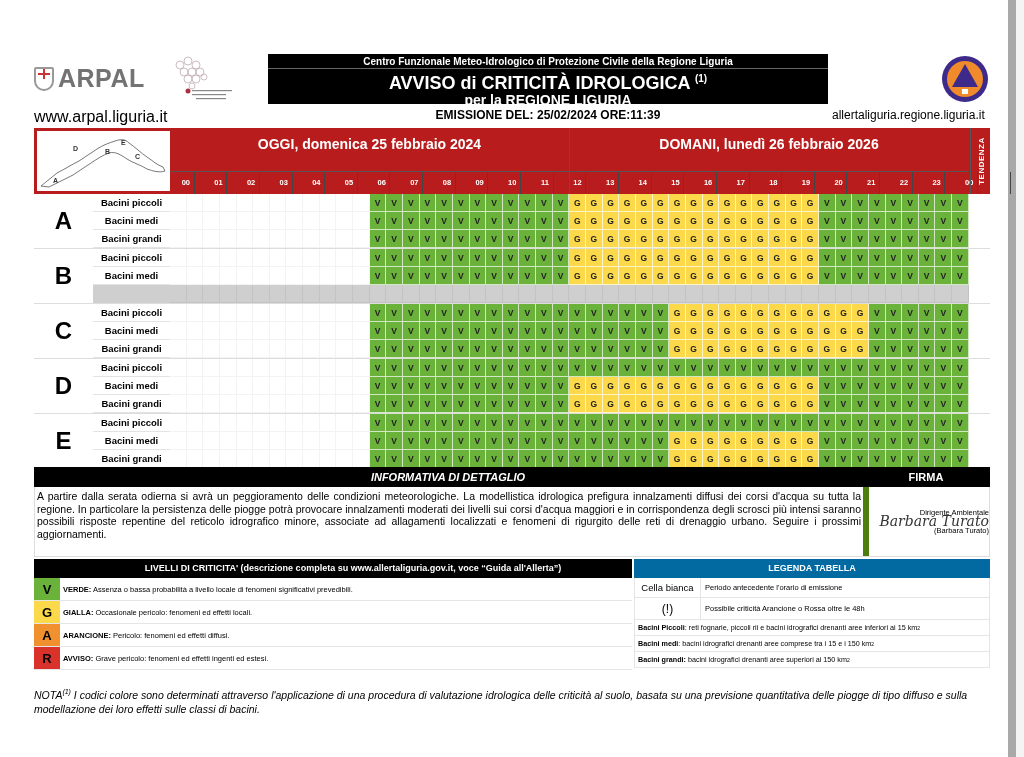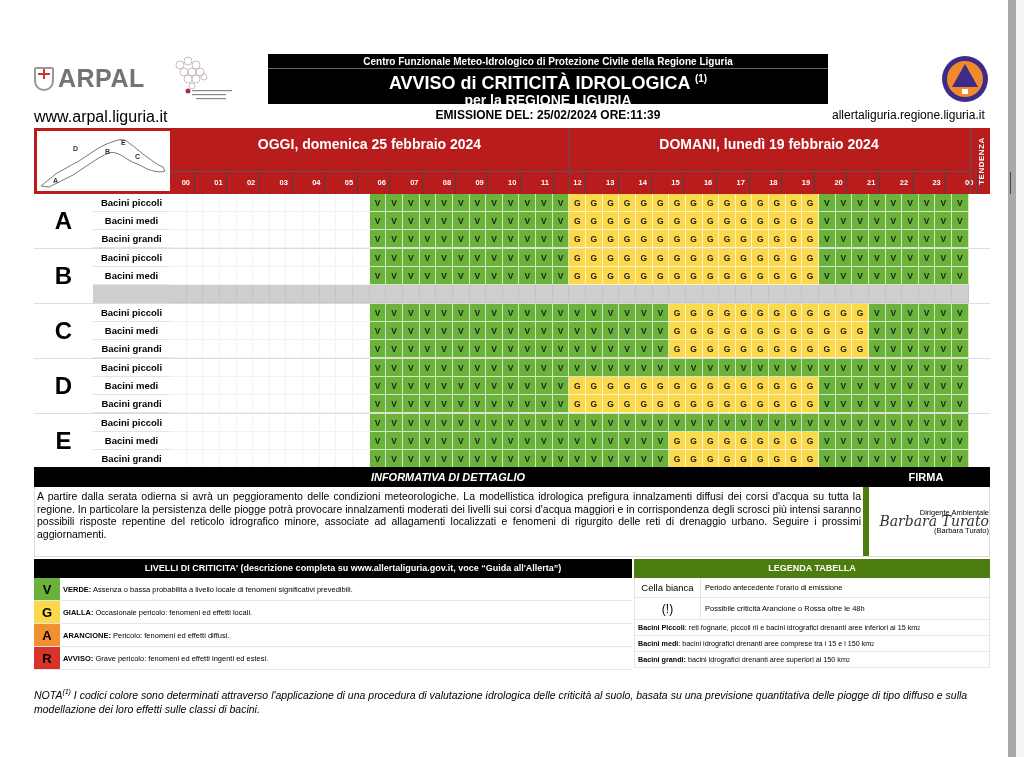--- a/index.html
+++ b/index.html
@@ -65,21 +65,21 @@
 
   
   .levels { position: absolute; left: 34px; top: 559px; width: 598px; }
   .lv-head { height: 19px; background: #000; color: #fff; font-weight: bold; font-size: 9px; text-align: center; line-height: 19px; padding-left: 40px; }
   .lv-row { display: flex; height: 23px; border-bottom: 1px solid #e5e5e5; }
   .lv-code { width: 26px; font-weight: bold; font-size: 13px; text-align: center; line-height: 23px; }
   .lv-desc { flex: 1; font-size: 7.5px; line-height: 23px; padding-left: 3px; }
   .lv-desc b { font-weight: bold; }
 
   .legend { position: absolute; left: 634px; top: 559px; width: 356px; }
-  .lg-head { height: 19px; background: #4d7c0f; color: #fff; font-weight: bold; font-size: 9px; text-align: center; line-height: 19px; }
+  .lg-head { height: 19px; background: #0369a1; color: #fff; font-weight: bold; font-size: 9px; text-align: center; line-height: 19px; }
   .lg-row { display: flex; border-bottom: 1px solid #e5e5e5; border-left: 1px solid #e5e5e5; border-right: 1px solid #e5e5e5; }
   .lg-key { width: 66px; text-align: center; font-size: 9.5px; border-right: 1px solid #e5e5e5; }
   .lg-val { flex: 1; font-size: 7.5px; padding-left: 4px; }
   .lg-row.r1 { height: 20px; line-height: 20px; }
   .lg-row.r2 { height: 22px; line-height: 22px; }
   .lg-row.r2 .lg-key { font-size: 12px; }
   .lg-row.full { height: 16px; line-height: 16px; font-size: 7.2px; padding-left: 3px; }
   .lg-row.full b { font-weight: bold; }
   .lg-row.full sup { font-size: 5px; }
 
@@ -140,21 +140,21 @@
       <path d="M4,55 C10,50 14,47 20,42 C28,38 34,34 42,30 C48,26 54,22 60,18 C66,14 72,12 78,10 C84,8 88,8 92,12 C98,16 104,22 110,26 C116,30 120,34 126,36 L128,40 C122,42 116,40 110,38 C104,34 96,32 90,28 C84,24 78,20 72,22 C66,24 60,28 54,32 C48,36 42,40 36,44 C28,48 20,52 12,56 Z" fill="none" stroke="#555" stroke-width="0.8"></path>
       <g font-family="Liberation Sans, sans-serif" font-size="7" font-weight="bold" fill="#333">
         <text x="16" y="52">A</text>
         <text x="68" y="23">B</text>
         <text x="98" y="28">C</text>
         <text x="36" y="20">D</text>
         <text x="84" y="14">E</text>
       </g>
     </svg>
     <div class="day-title day-today">OGGI, domenica 25 febbraio 2024</div>
-    <div class="day-title day-tomorrow">DOMANI, lunedì 19 febbraio 2024</div>
+    <div class="day-title day-tomorrow">DOMANI, lunedì 26 febbraio 2026</div>
     <div class="day-sep"></div>
     <div class="head-hline"></div>
     <div class="hour-row" id="hour-row">
         <div class="hour">00</div>
         <div class="hour">01</div>
         <div class="hour">02</div>
         <div class="hour">03</div>
         <div class="hour">04</div>
         <div class="hour">05</div>
         <div class="hour">06</div>

